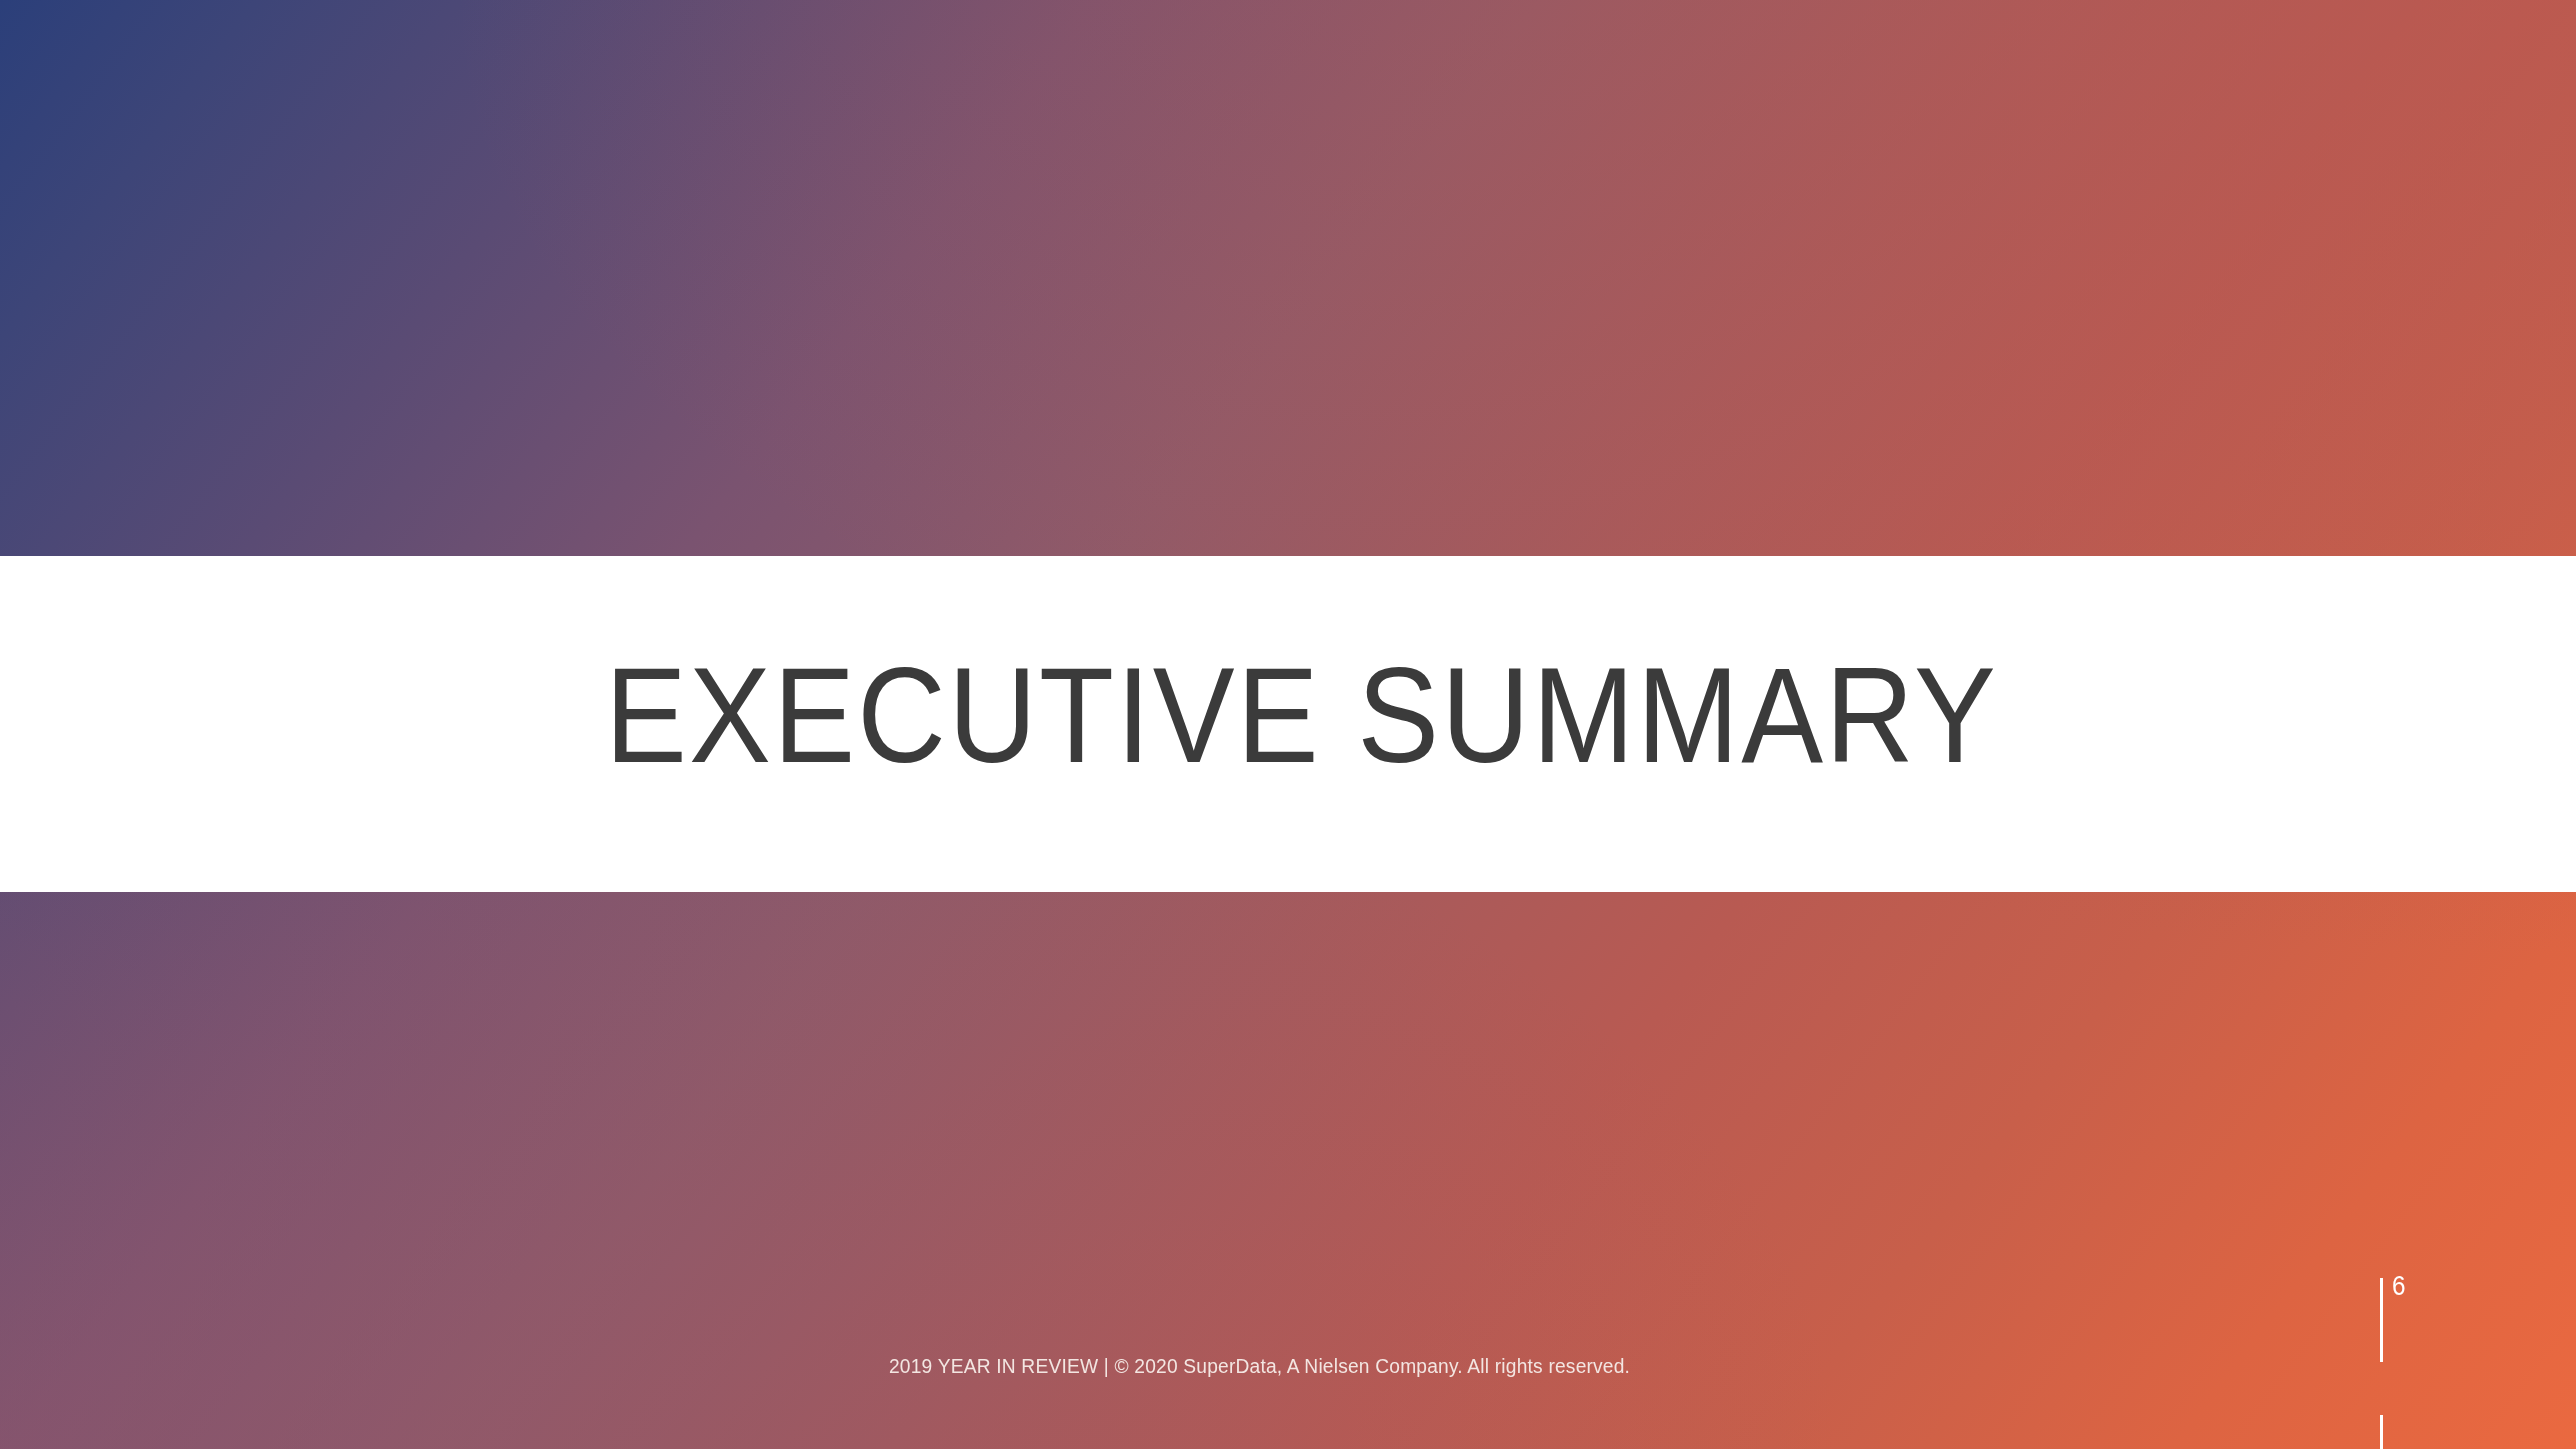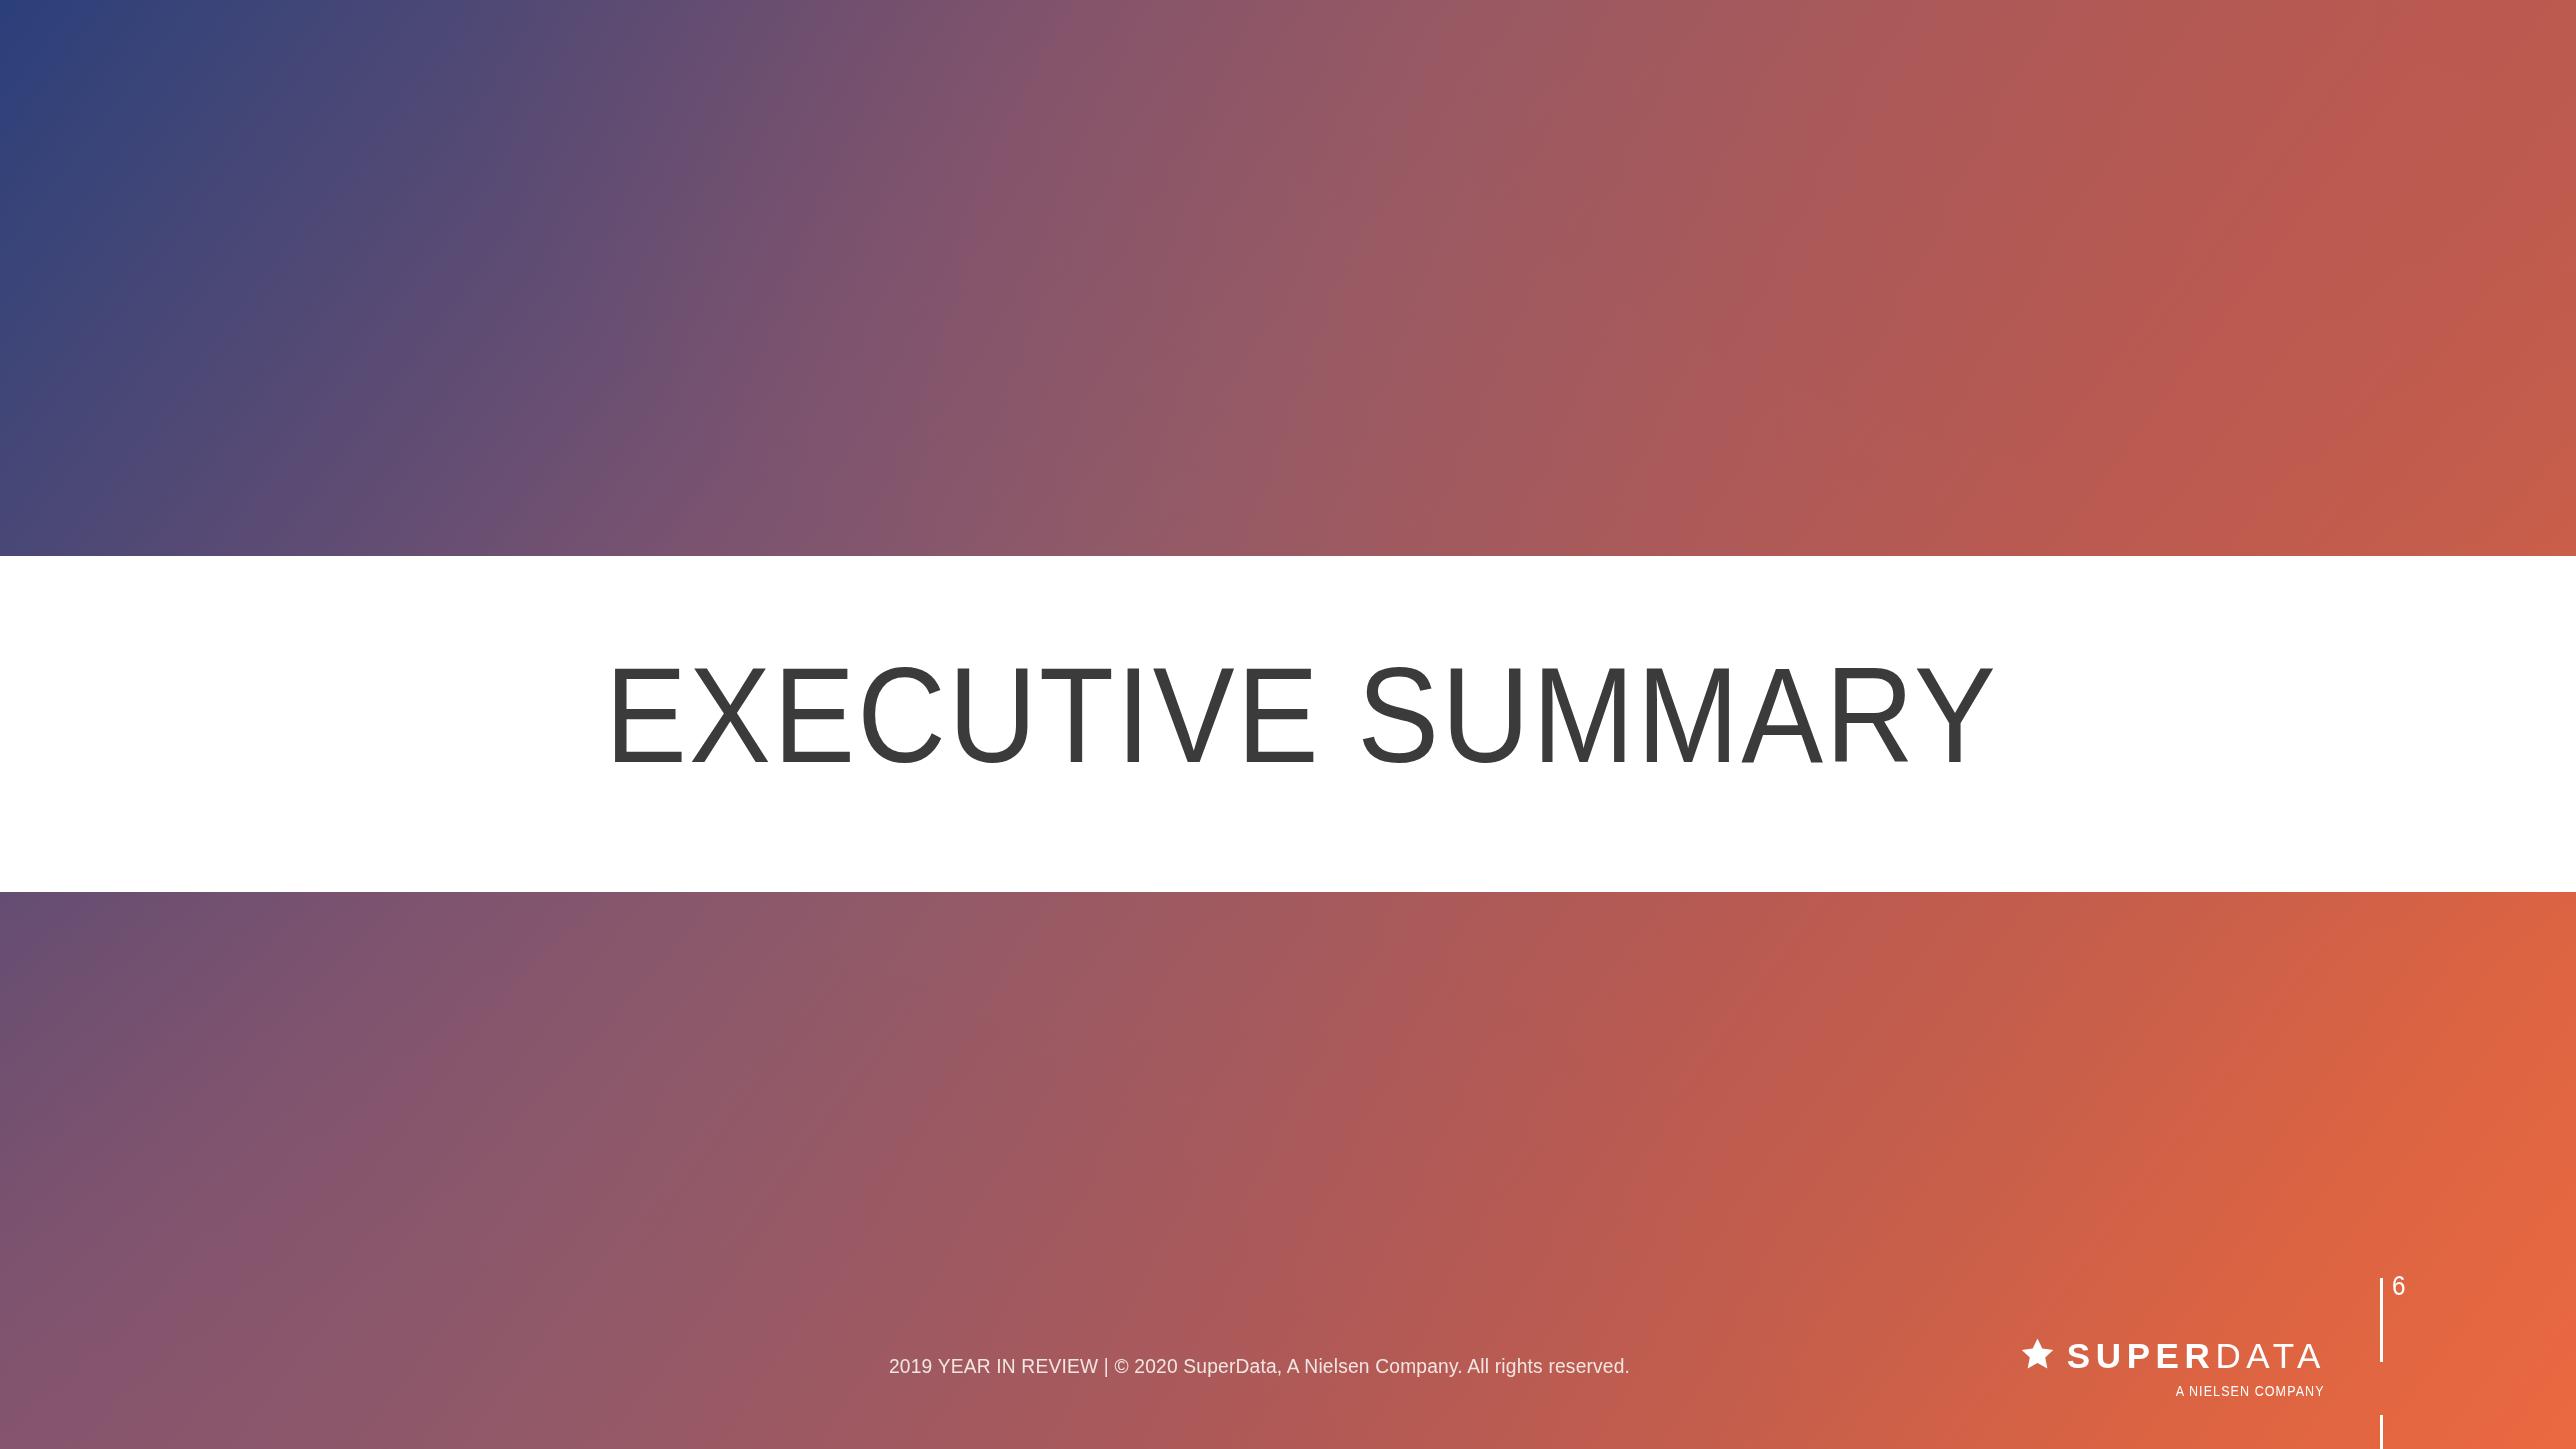--- a/index.html
+++ b/index.html
@@ -179,30 +179,19 @@
 <body>
 
 <div id="slide">
 
   <div class="title-band"></div>
 
   <div class="slide-title">EXECUTIVE SUMMARY</div>
 
   <div class="footer-note">2019 YEAR IN REVIEW |  © 2020 SuperData, A Nielsen Company. All rights reserved.</div>
 
-  <div class="logo-lockup">
-    <div class="logo-row">
-      <svg class="star-icon" viewBox="0 0 24 24" aria-hidden="true">
-        <path fill="#ffffff" d="M12 1.6 L15.1 8.1 L22.2 9.0 L17.0 13.9 L18.4 21.0 L12 17.5 L5.6 21.0 L7.0 13.9 L1.8 9.0 L8.9 8.1 Z"></path>
-      </svg>
-      <div class="wordmark">
-        <span class="w-super">SUPER</span><span class="w-data">DATA</span>
-      </div>
-    </div>
-    <div class="tagline">A NIELSEN COMPANY</div>
-  </div>
 
   <div class="page-rule-top"></div>
   <div class="page-rule-bottom"></div>
   <div class="page-number">6</div>
 
 </div>
 
 
 </body></html>

